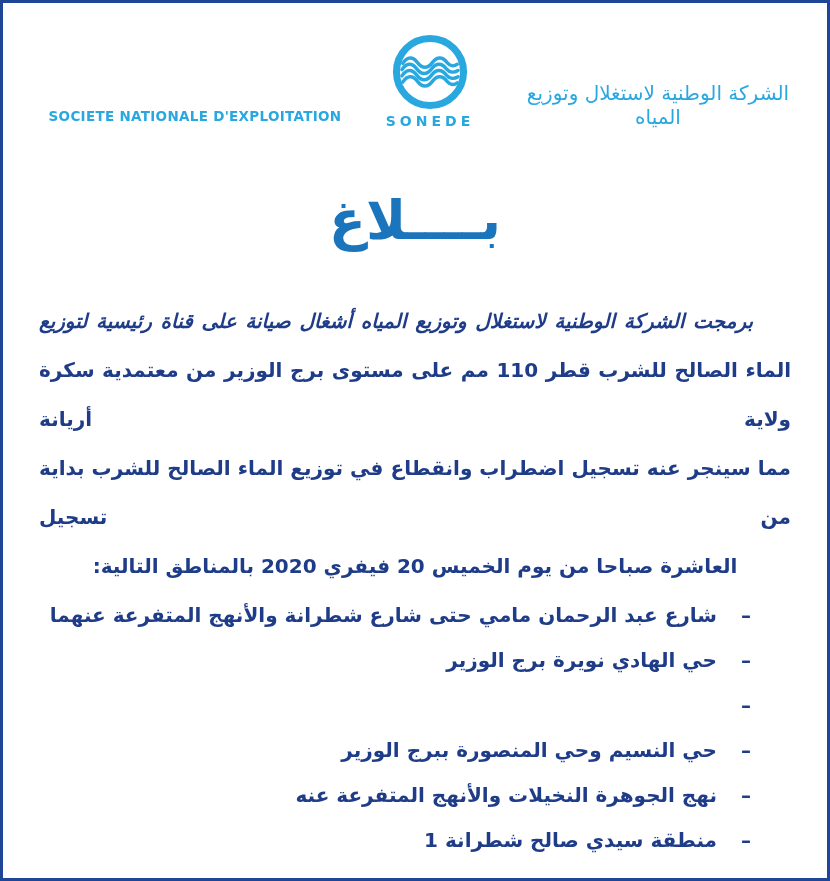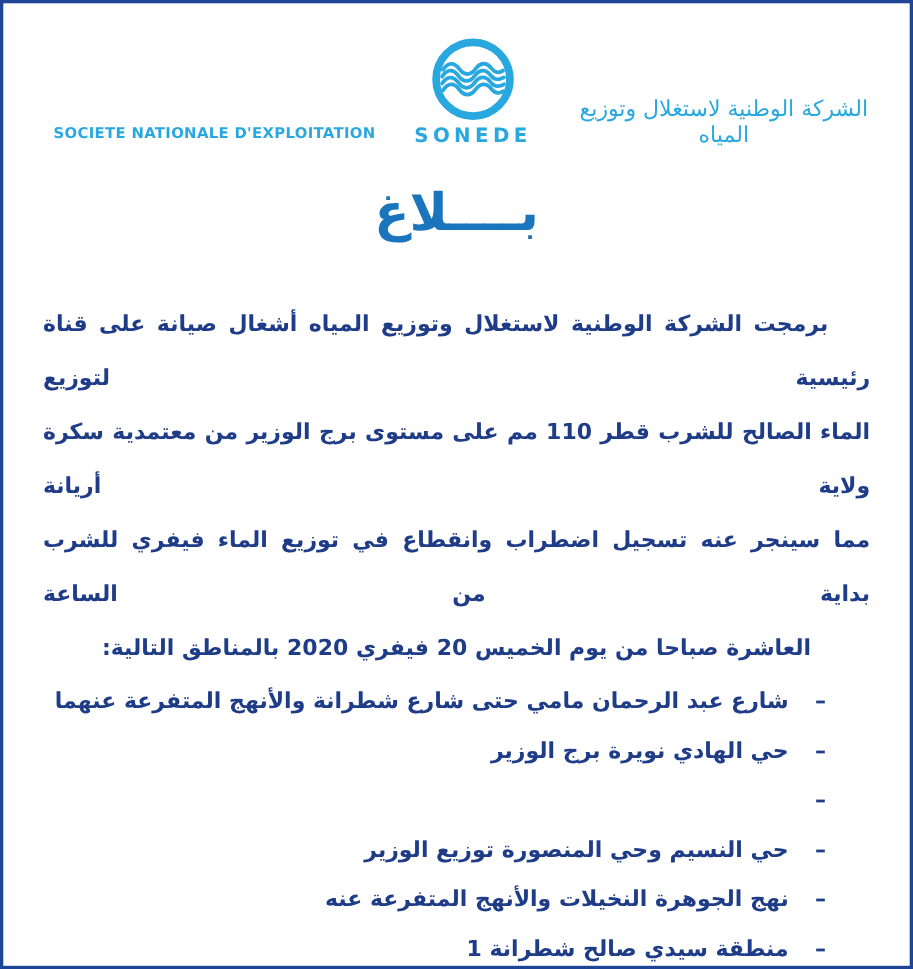--- a/index.html
+++ b/index.html
@@ -15,46 +15,46 @@
 
   
   .header { display:flex; align-items:flex-end; padding:28px 26px 0 42px; }
   .fr-block {
     width:300px; margin-top:30px;
     text-align:center;
     color:#29A8E0; font-weight:bold;
     font-size:13.5px; line-height:26px; letter-spacing:0.3px;
   }
   .logo-block { width:170px; display:flex; flex-direction:column; align-items:center; padding-top:2px; }
-  .logo-text { color:#29A8E0; font-weight:bold; font-size:18px; letter-spacing:4px; margin-top:2px; }
+  .logo-text { color:#29A8E0; font-weight:bold; font-size:14px; letter-spacing:4px; margin-top:2px; }
   .ar-block {
     flex:1; margin-top:24px;
     direction:rtl; text-align:center;
     color:#29A8E0; font-size:20px; font-weight:500;
   }
 
   
   .title {
-    margin:32px 0 0;
+    margin:64px 0 0;
     text-align:center;
     color:#1B75BC;
-    font-size:47px; font-weight:bold;
+    font-size:54px; font-weight:bold;
     line-height:56px;
   }
 
   
   .main {
     direction:rtl;
     padding:48px 36px 0;
     color:#1E3C87; font-weight:bold; font-size:20px;
   }
   .line { line-height:49px; }
   .justify { text-align:justify; text-align-last:justify; }
   .right { text-align:center; }
-  .indent1 { text-indent:38px; }
+  .indent1 { text-indent:38px;font-style:italic; }
 
   .areas { list-style:none; margin:0; padding:2px 40px 0 0; }
   .area { display:flex; gap:24px; line-height:45px; }
   .dash { flex:0 0 auto; }
 </style>
 </head>
 <body>
 
 <div class="page">
 
@@ -79,39 +79,39 @@
     <div class="ar-block">الشركة الوطنية لاستغلال وتوزيع المياه</div>
   </div>
 
   <h1 class="title">بــــلاغ</h1>
 
   <div class="main">
 
     <div class="para">
       <div class="line justify indent1">برمجت الشركة الوطنية لاستغلال وتوزيع المياه أشغال صيانة على قناة رئيسية لتوزيع</div>
       <div class="line justify">الماء الصالح للشرب قطر 110 مم على مستوى برج الوزير من معتمدية سكرة ولاية أريانة</div>
-      <div class="line justify">مما سينجر عنه تسجيل اضطراب وانقطاع في توزيع الماء فيفري للشرب بداية من الساعة</div>
+      <div class="line justify">مما سينجر عنه تسجيل اضطراب وانقطاع في توزيع الماء الصالح للشرب بداية من تسجيل</div>
       <div class="line right">العاشرة صباحا من يوم الخميس 20 فيفري 2020 بالمناطق التالية:</div>
     </div>
 
     <ul class="areas">
       <li class="area">
         <span class="dash">–</span>
         <span>شارع عبد الرحمان مامي حتى شارع شطرانة والأنهج المتفرعة عنهما</span>
       </li>
       <li class="area">
         <span class="dash">–</span>
         <span>حي الهادي نويرة برج الوزير</span>
       </li>
       <li class="area">
         <span class="dash">–</span>
       </li>
       <li class="area">
         <span class="dash">–</span>
-        <span>حي النسيم وحي المنصورة توزيع الوزير</span>
+        <span>حي النسيم وحي المنصورة ببرج الوزير</span>
       </li>
       <li class="area">
         <span class="dash">–</span>
         <span>نهج الجوهرة النخيلات والأنهج المتفرعة عنه</span>
       </li>
       <li class="area">
         <span class="dash">–</span>
         <span>منطقة سيدي صالح شطرانة 1</span>
       </li>
     </ul>

